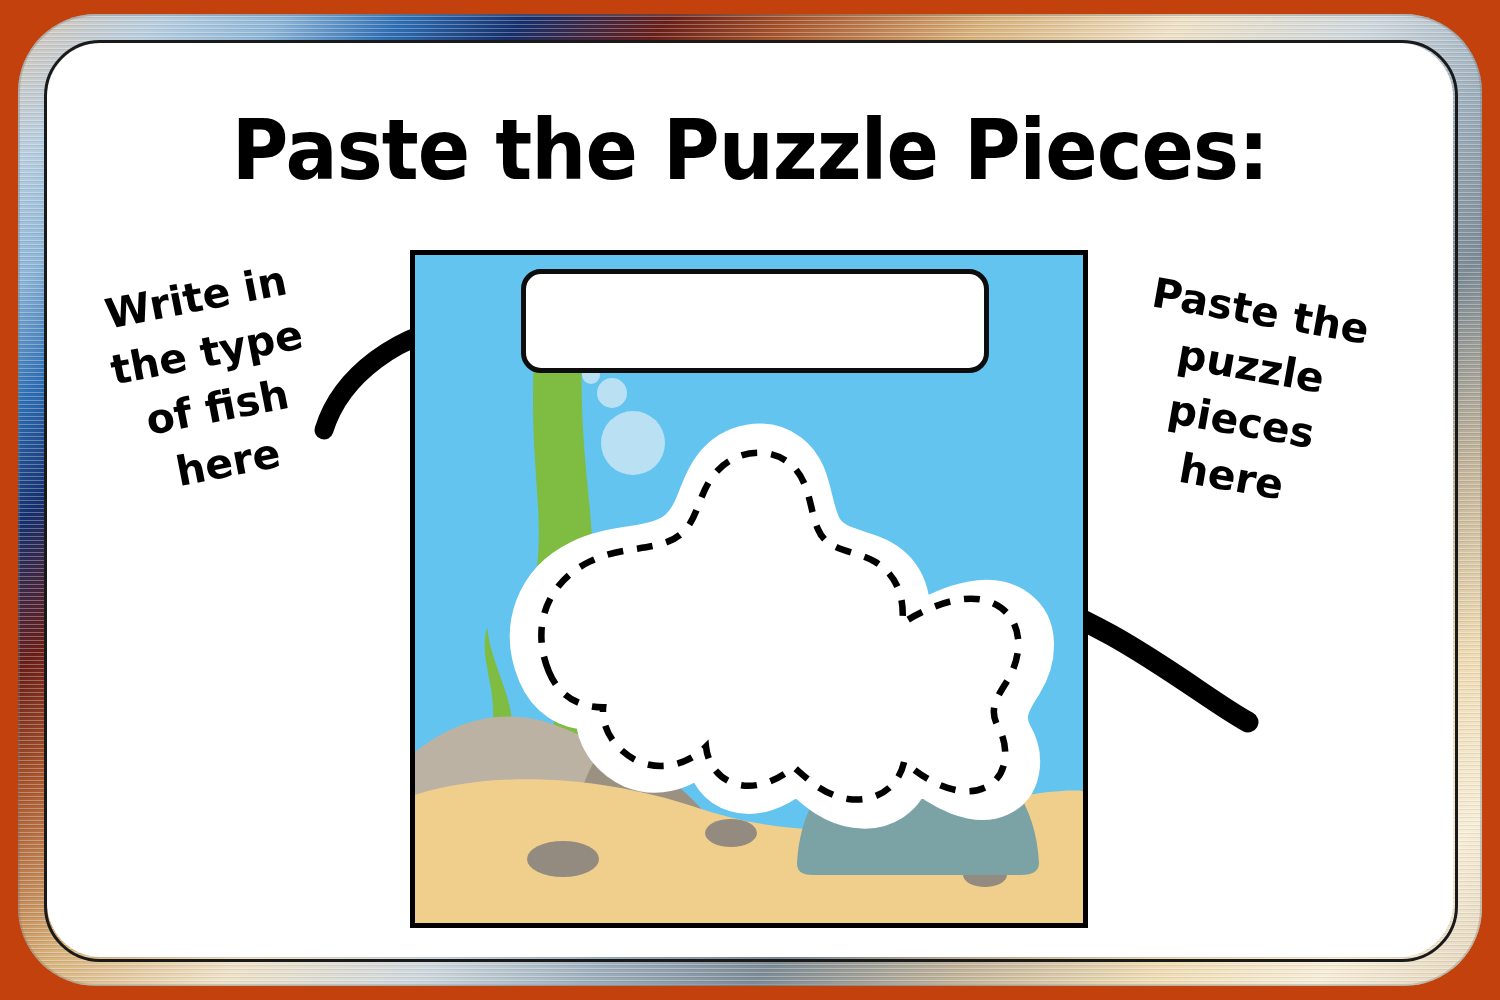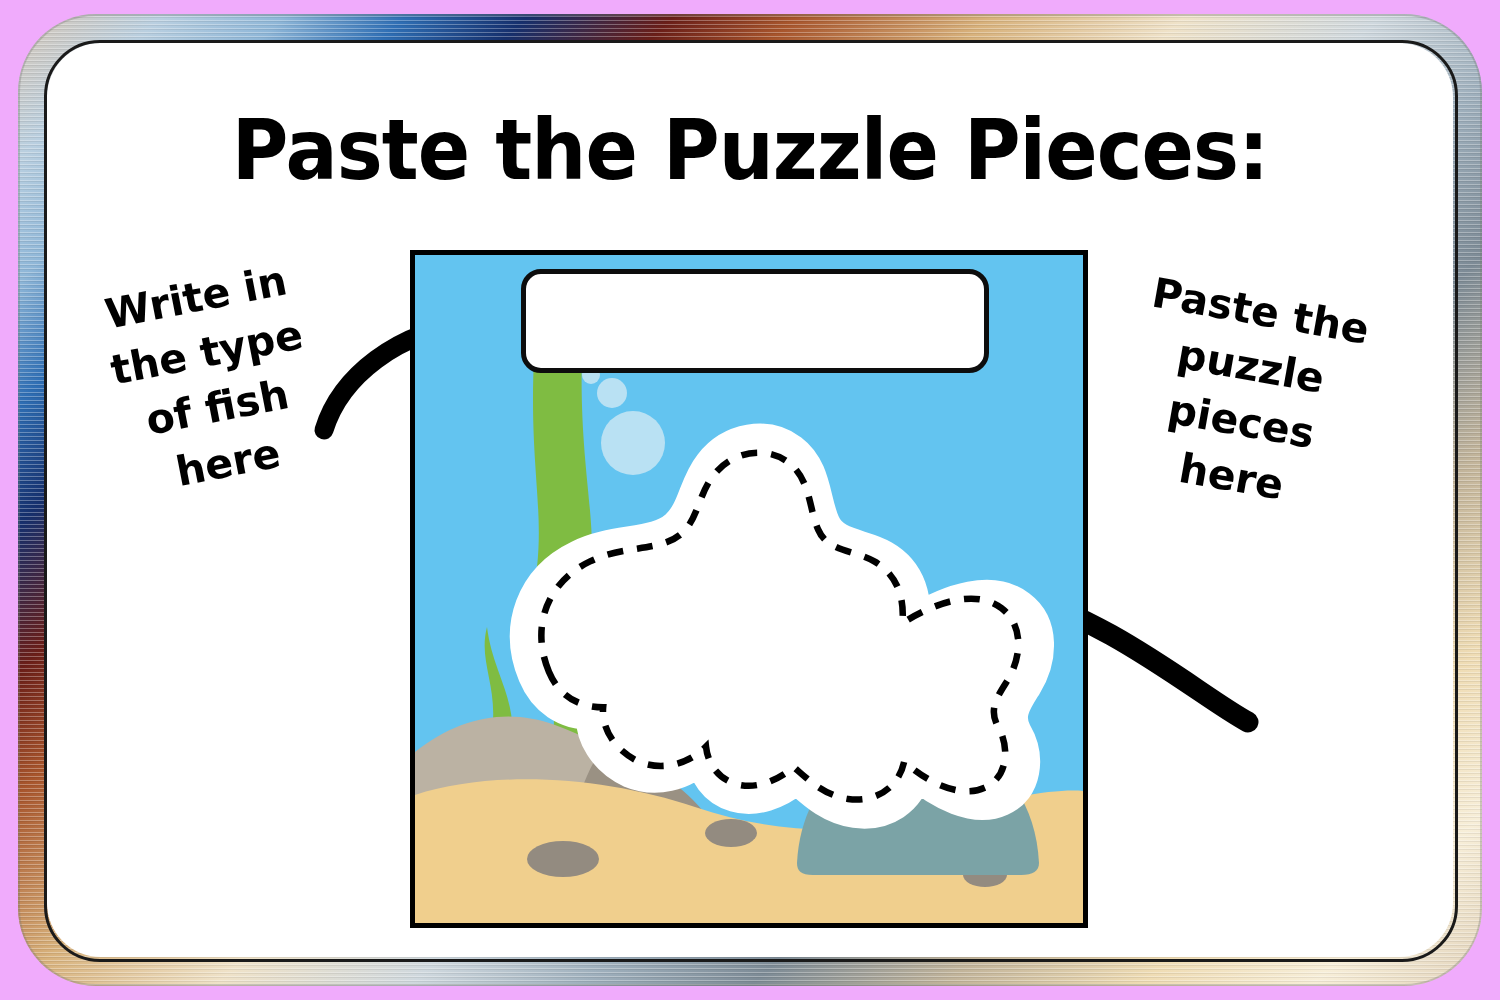--- a/index.html
+++ b/index.html
@@ -12,21 +12,21 @@
     height: 1000px;
     font-family: "DejaVu Sans", sans-serif;
     overflow: hidden;
   }
 
   
   #page {
     position: relative;
     width: 1500px;
     height: 1000px;
-    background: #f0abfc;
+    background: #c2410c;
   }
 
   
   #card-frame {
     position: absolute;
     left: 18px;
     top: 14px;
     width: 1464px;
     height: 972px;
     border-radius: 78px;

